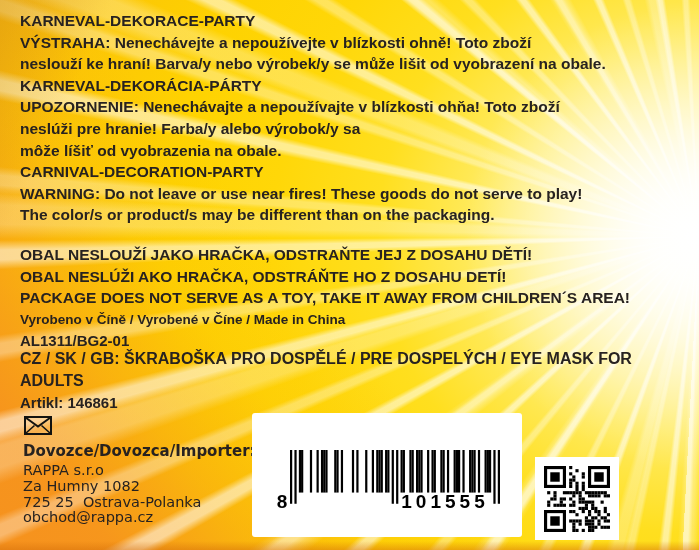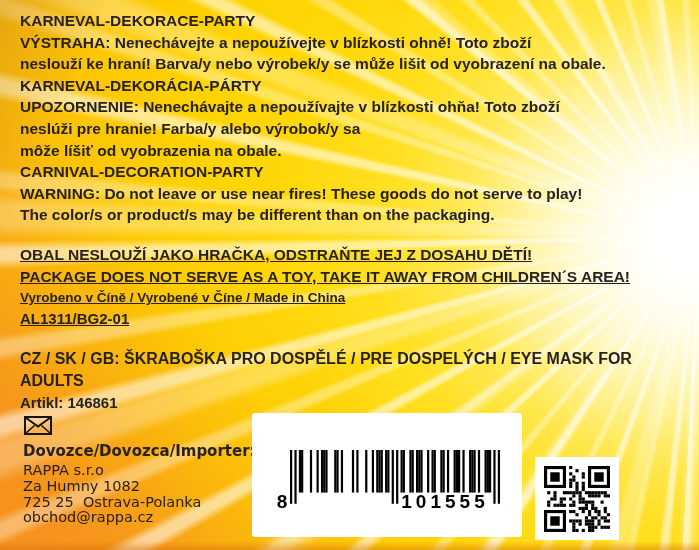--- a/index.html
+++ b/index.html
@@ -34,21 +34,21 @@
       linear-gradient(50deg, rgba(246,146,30,1) 0%, rgba(246,146,30,.9) 10%,
         rgba(247,160,22,.55) 22%, rgba(250,185,10,.22) 34%, rgba(252,205,5,0) 46%),
       
       radial-gradient(ellipse 115% 135% at 100% 43%,
         #ffffff 0%, #fffdea 6%, #fff6b4 15%, #ffeb62 27%, #ffdf1f 40%,
         #ffd708 53%, #fed201 66%, #fcc606 80%, #f9ad13 93%, #f6981d 100%);
   }
   .txt{position:absolute;left:20px;font-weight:bold;}
   .ln{font-size:15.5px;line-height:21.6px;white-space:nowrap;}
   .block-top{top:10px;}
-  .block-mid{top:244px;text-decoration:underline;}
+  .block-mid{top:244px;}
   .block-prod{top:348px;}
   .made{font-size:13.5px;line-height:19px;margin-top:1px;}
   .batch{font-size:15px;line-height:20px;margin-top:2px;}
   .product{font-size:16px;line-height:21.5px;}
   .article{font-size:15px;line-height:21px;margin-top:1px;}
   .importer{position:absolute;left:23px;top:416px;font-family:"DejaVu Sans",sans-serif;}
   .env{display:block;margin:0 0 7px 1px;}
   .imp-head{font-weight:bold;font-size:15px;line-height:18px;margin-bottom:3px;white-space:pre;}
   .addr-line{font-size:14.5px;line-height:15.8px;white-space:pre;}
   .barcode-box{
@@ -83,20 +83,21 @@
     <div class="ln">UPOZORNENIE: Nenechávajte a nepoužívajte v blízkosti ohňa! Toto zboží</div>
     <div class="ln">neslúži pre hranie! Farba/y alebo výrobok/y sa</div>
     <div class="ln">môže líšiť od vyobrazenia na obale.</div>
     <div class="ln">CARNIVAL-DECORATION-PARTY</div>
     <div class="ln">WARNING: Do not leave or use near fires! These goods do not serve to play!</div>
     <div class="ln">The color/s or product/s may be different than on the packaging.</div>
   </div>
 
   <div class="txt block-mid">
     <div class="ln">OBAL NESLOUŽÍ JAKO HRAČKA, ODSTRAŇTE JEJ Z DOSAHU DĚTÍ!</div>
+    <div class="ln">OBAL NESLÚŽI AKO HRAČKA, ODSTRÁŇTE HO Z DOSAHU DETÍ!</div>
     <div class="ln">PACKAGE DOES NOT SERVE AS A TOY, TAKE IT AWAY FROM CHILDREN´S AREA!</div>
     <div class="made">Vyrobeno v Číně / Vyrobené v Číne / Made in China</div>
     <div class="batch">AL1311/BG2-01</div>
   </div>
 
   <div class="txt block-prod">
     <div class="product">CZ / SK / GB: ŠKRABOŠKA PRO DOSPĚLÉ / PRE DOSPELÝCH / EYE MASK FOR ADULTS</div>
     <div class="article">Artikl: 146861</div>
   </div>
 

